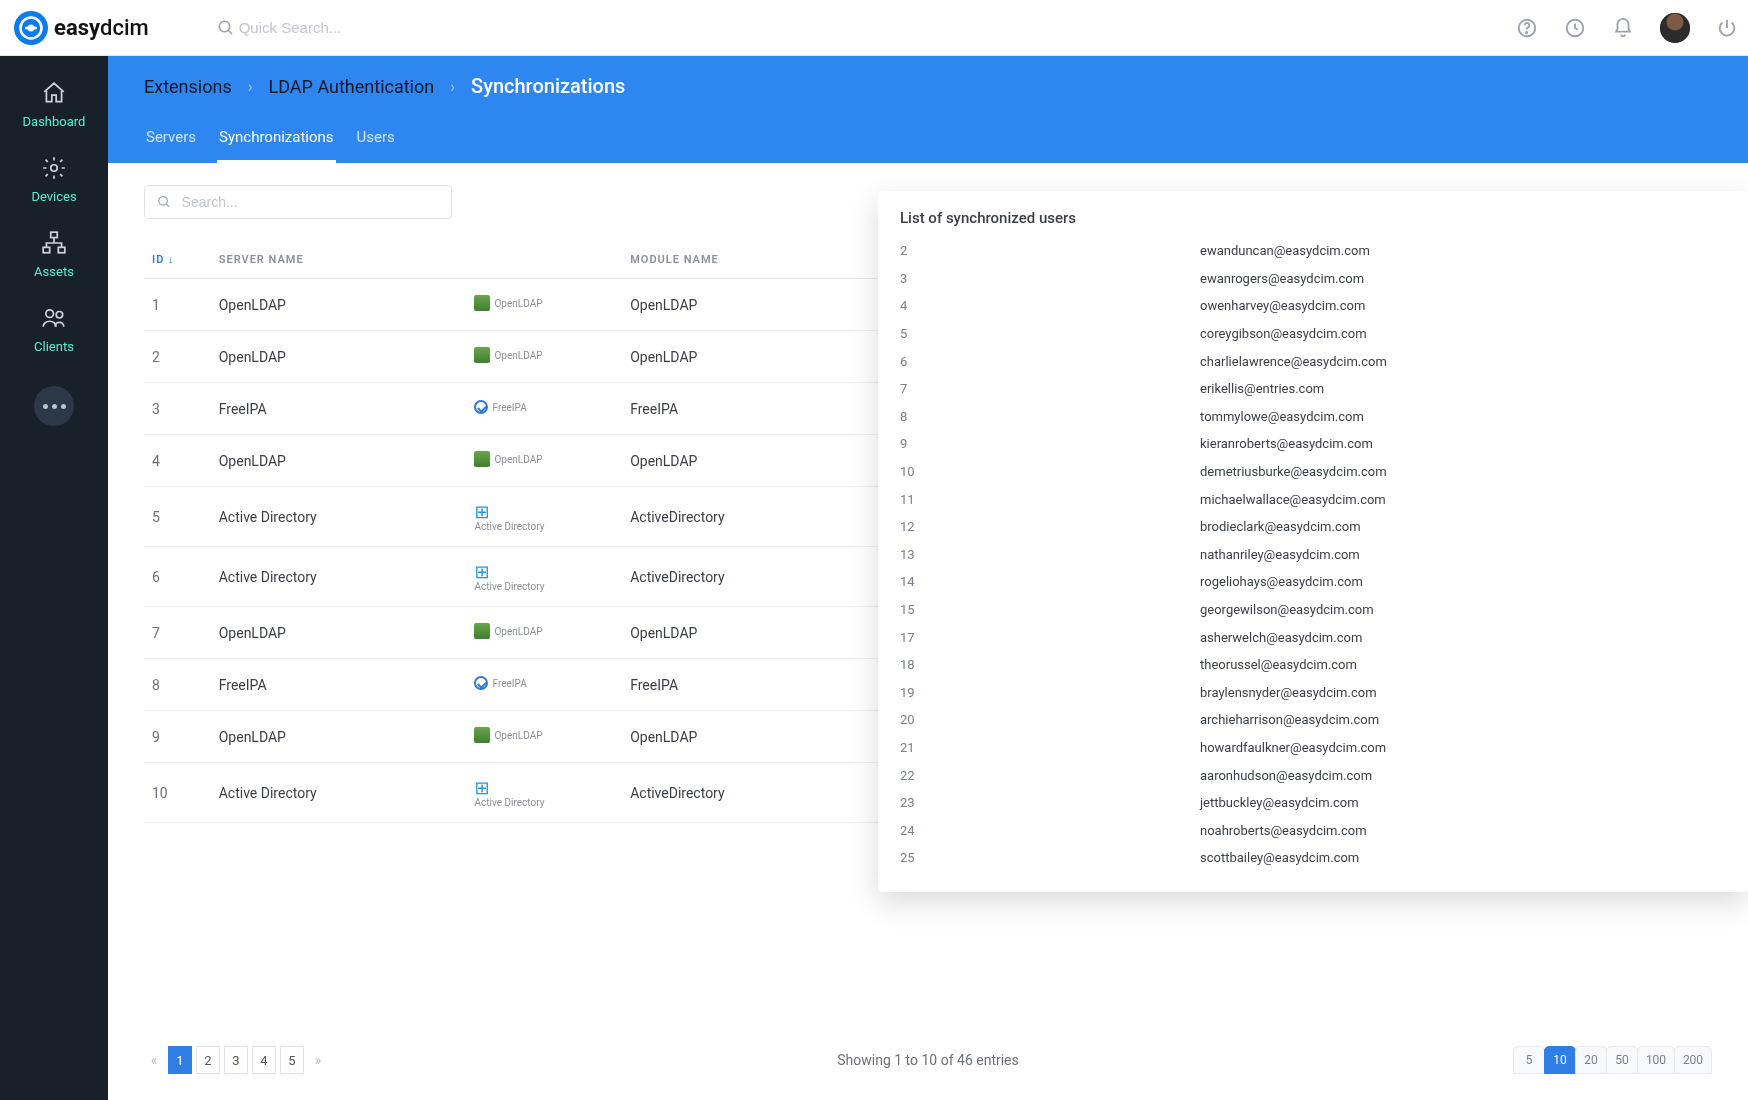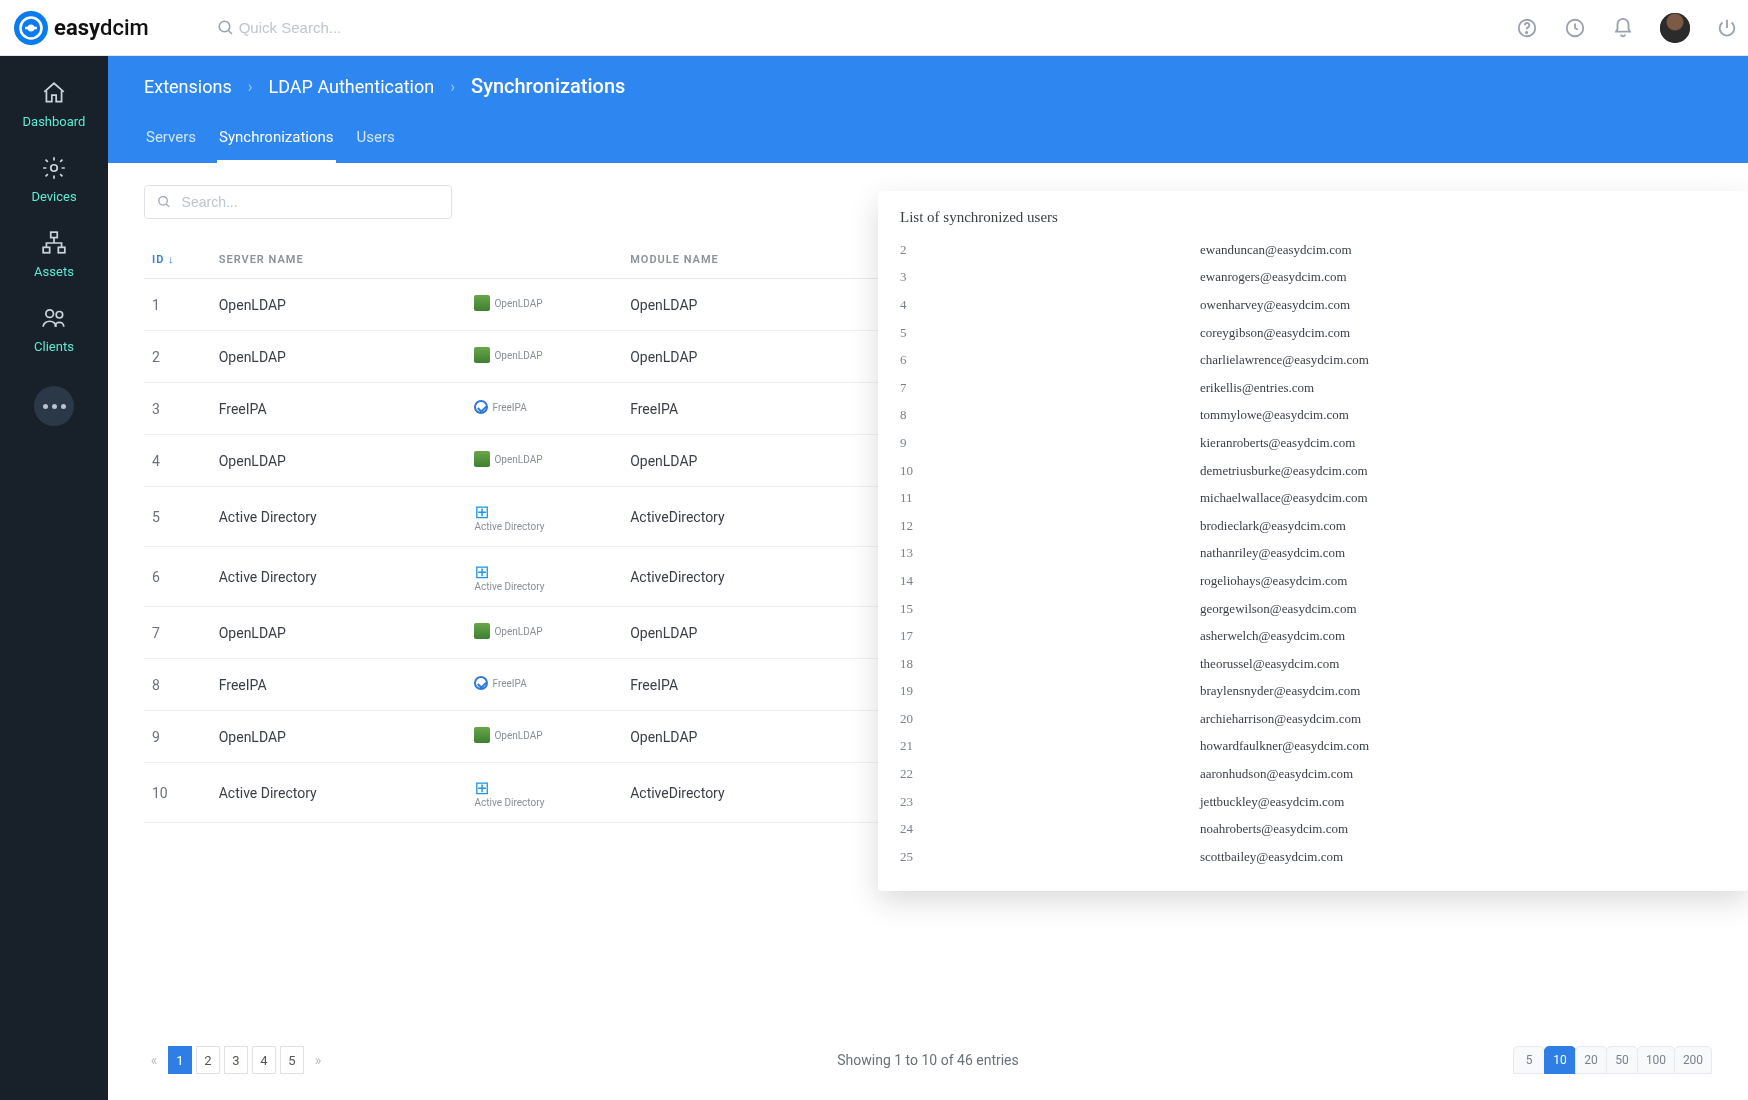--- a/index.html
+++ b/index.html
@@ -23,21 +23,21 @@
 .sidebar { position: absolute; top: 56px; left: 0; bottom: 0; width: 108px; background: #182029; color: #aab3bf; display: flex; flex-direction: column; align-items: center; padding-top: 14px; gap: 4px; }
 .side-item { width: 100%; text-align: center; padding: 10px 0 12px; font-size: 13px; color: #5eead4; cursor: pointer; }
 .side-item .sico { display: block; margin: 0 auto 6px; width: 28px; height: 28px; color: #c9d2dd; }
 .more-dots { margin-top: 16px; width: 40px; height: 40px; border-radius: 50%; background: #2a3848; display: flex; align-items: center; justify-content: center; gap: 4px; cursor: pointer; }
 .more-dots span { width: 5px; height: 5px; border-radius: 50%; background: #bac3cf; }
 
 
 .page { position: absolute; left: 108px; right: 0; top: 56px; bottom: 0; overflow: hidden; }
 .blue-head { background: #2e86f0; color: #fff; padding: 18px 36px 0; }
 .bread { display: flex; align-items: center; gap: 16px; font-size: 18px; }
-.bread a { color: #ffffff; text-decoration: none; }
+.bread a { color: #0f172a; text-decoration: none; }
 .bread .cur { color: #fff; font-weight: 500; font-size: 20px; }
 .bread .chev { color: #9dc6f6; font-size: 16px; }
 .tabs { display: flex; gap: 19px; margin-top: 18px; font-size: 15px; }
 .tab { padding: 12px 2px 14px; color: #d0e4fb; cursor: pointer; border-bottom: 3px solid transparent; }
 .tab.active { color: #fff; border-bottom-color: #fff; }
 
 
 .content { padding: 22px 36px 0; position: relative; }
 .srch { display: flex; align-items: center; gap: 10px; border: 1px solid #dfe3e8; border-radius: 4px; padding: 8px 12px; width: 308px; color: #9aa2ac; }
 .srch input { border: none; outline: none; font-size: 14px; width: 100%; }
@@ -69,21 +69,21 @@
 .pager .pg.active { background:#2f7ee6; color:#fff; border-color:#2f7ee6; }
 .pager .nav { color:#bbb; font-size:14px; width:20px; text-align:center; cursor:pointer; background:none; border:none; }
 .entries { position:absolute; left:50%; transform:translateX(-50%); }
 .page-sizes { margin-left:auto; display:flex; gap:0; }
 .page-sizes .ps { width:32px; height:28px; border:1px solid #e6e9ed; margin-left:-1px; display:flex; align-items:center; justify-content:center; font-size:12px; color:#7b828b; cursor:pointer; background:#f8f9fb; border-top-left-radius:5px; border-top-right-radius:5px; }
 .page-sizes .ps:first-child{border-top-left-radius:5px;}
 .page-sizes .ps.active { background:#2f7ee6; color:#fff; border-color:#2f7ee6; }
 .page-sizes .ps.wide { width:38px; }
 
 
-.popover { position:absolute; top:28px; right:0; width:870px; background:#fff; box-shadow: 0 10px 30px rgba(0,0,0,0.15); border-radius:4px; z-index:100; padding:18px 0 20px;font-family:Liberation Serif, serif; }
+.popover { position:absolute; top:28px; right:0; width:870px; background:#fff; box-shadow: 0 10px 30px rgba(0,0,0,0.15); border-radius:4px; z-index:100; padding:18px 0 20px; }
 .popover h4 { font-size:15px; font-weight:500; color:#3a3f46; padding:0 22px 10px; }
 .pop-list { padding: 0 22px; }
 .pop-row { display:flex; align-items:center; height:27.6px; font-size:13px; color:#3a3f46; }
 .pop-row .num { width:300px; color:#7b828b; }
 .pop-row .mail { color:#3a3f46; }
 </style>
 </head>
 <body>
 
 <div class="topbar">

